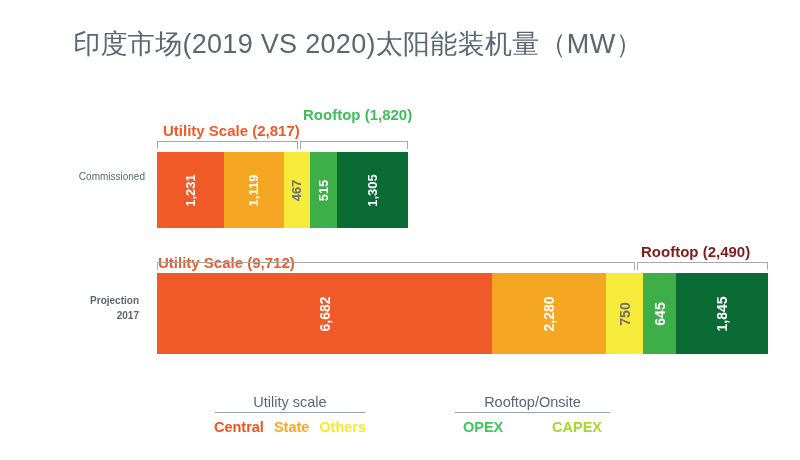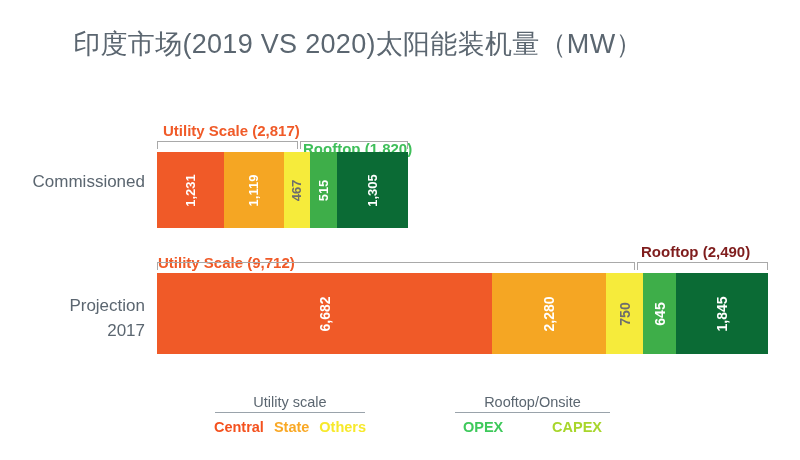--- a/index.html
+++ b/index.html
@@ -21,21 +21,21 @@
   }
   
   .bracket{
     position:absolute;height:8px;
     border:1px solid #a9a9a9;border-bottom:none;
     box-sizing:border-box;
   }
 
   
   .cat-label{
-    position:absolute;text-align:right;font-size:17px;color:#5b6670;
+    position:absolute;text-align:right;font-size:10px;color:#5b6670;
     line-height:1.45;white-space:nowrap;
   }
 
   
   .bar{position:absolute;display:flex;box-sizing:border-box;}
   .seg{
     position:relative;height:100%;display:flex;
     align-items:center;justify-content:center;overflow:hidden;
   }
   .seg span{
@@ -64,21 +64,21 @@
 
 <div id="chart-root">
 
   <div class="title">印度市场(2019 VS 2020)太阳能装机量（MW）</div>
 
   <div class="cat-label" style="left:10px;top:170px;width:135px;">
     <div>Commissioned</div>
   </div>
 
   <div class="grp-label" style="left:163px;top:122px;color:#F05A28;">Utility Scale (2,817)</div>
-  <div class="grp-label" style="left:303px;top:140px;color:#3FBF5A;">Rooftop (1,820)</div>
+  <div class="grp-label" style="left:303px;top:106px;color:#3FBF5A;">Rooftop (1,820)</div>
 
   <div class="bracket" style="left:157px;top:141px;width:141px;"></div>
   <div class="bracket" style="left:300px;top:141px;width:108px;"></div>
 
   <div class="bar small" style="left:157px;top:152px;width:251px;height:76px;">
     <div class="seg" style="width:66.66px;background:#F05A28;">
       <span>1,231</span>
     </div>
     <div class="seg" style="width:60.6px;background:#F5A623;">
       <span>1,119</span>
@@ -87,21 +87,21 @@
       <span>467</span>
     </div>
     <div class="seg" style="width:27.9px;background:#3EAE49;">
       <span>515</span>
     </div>
     <div class="seg" style="width:70.6px;background:#0B6B35;">
       <span>1,305</span>
     </div>
   </div>
 
-  <div class="cat-label" style="left:10px;top:294px;width:135px;">
+  <div class="cat-label" style="left:4px;top:294px;width:135px;font-weight:bold;">
     <div>Projection</div>
     <div>2017</div>
   </div>
 
   <div class="grp-label" style="left:158px;top:254px;color:#F05A28;">Utility Scale (9,712)</div>
   <div class="grp-label" style="left:641px;top:243px;color:#7f1d1d;">Rooftop (2,490)</div>
 
   <div class="bracket" style="left:157px;top:262px;width:478px;"></div>
   <div class="bracket" style="left:637px;top:262px;width:131px;"></div>
 

